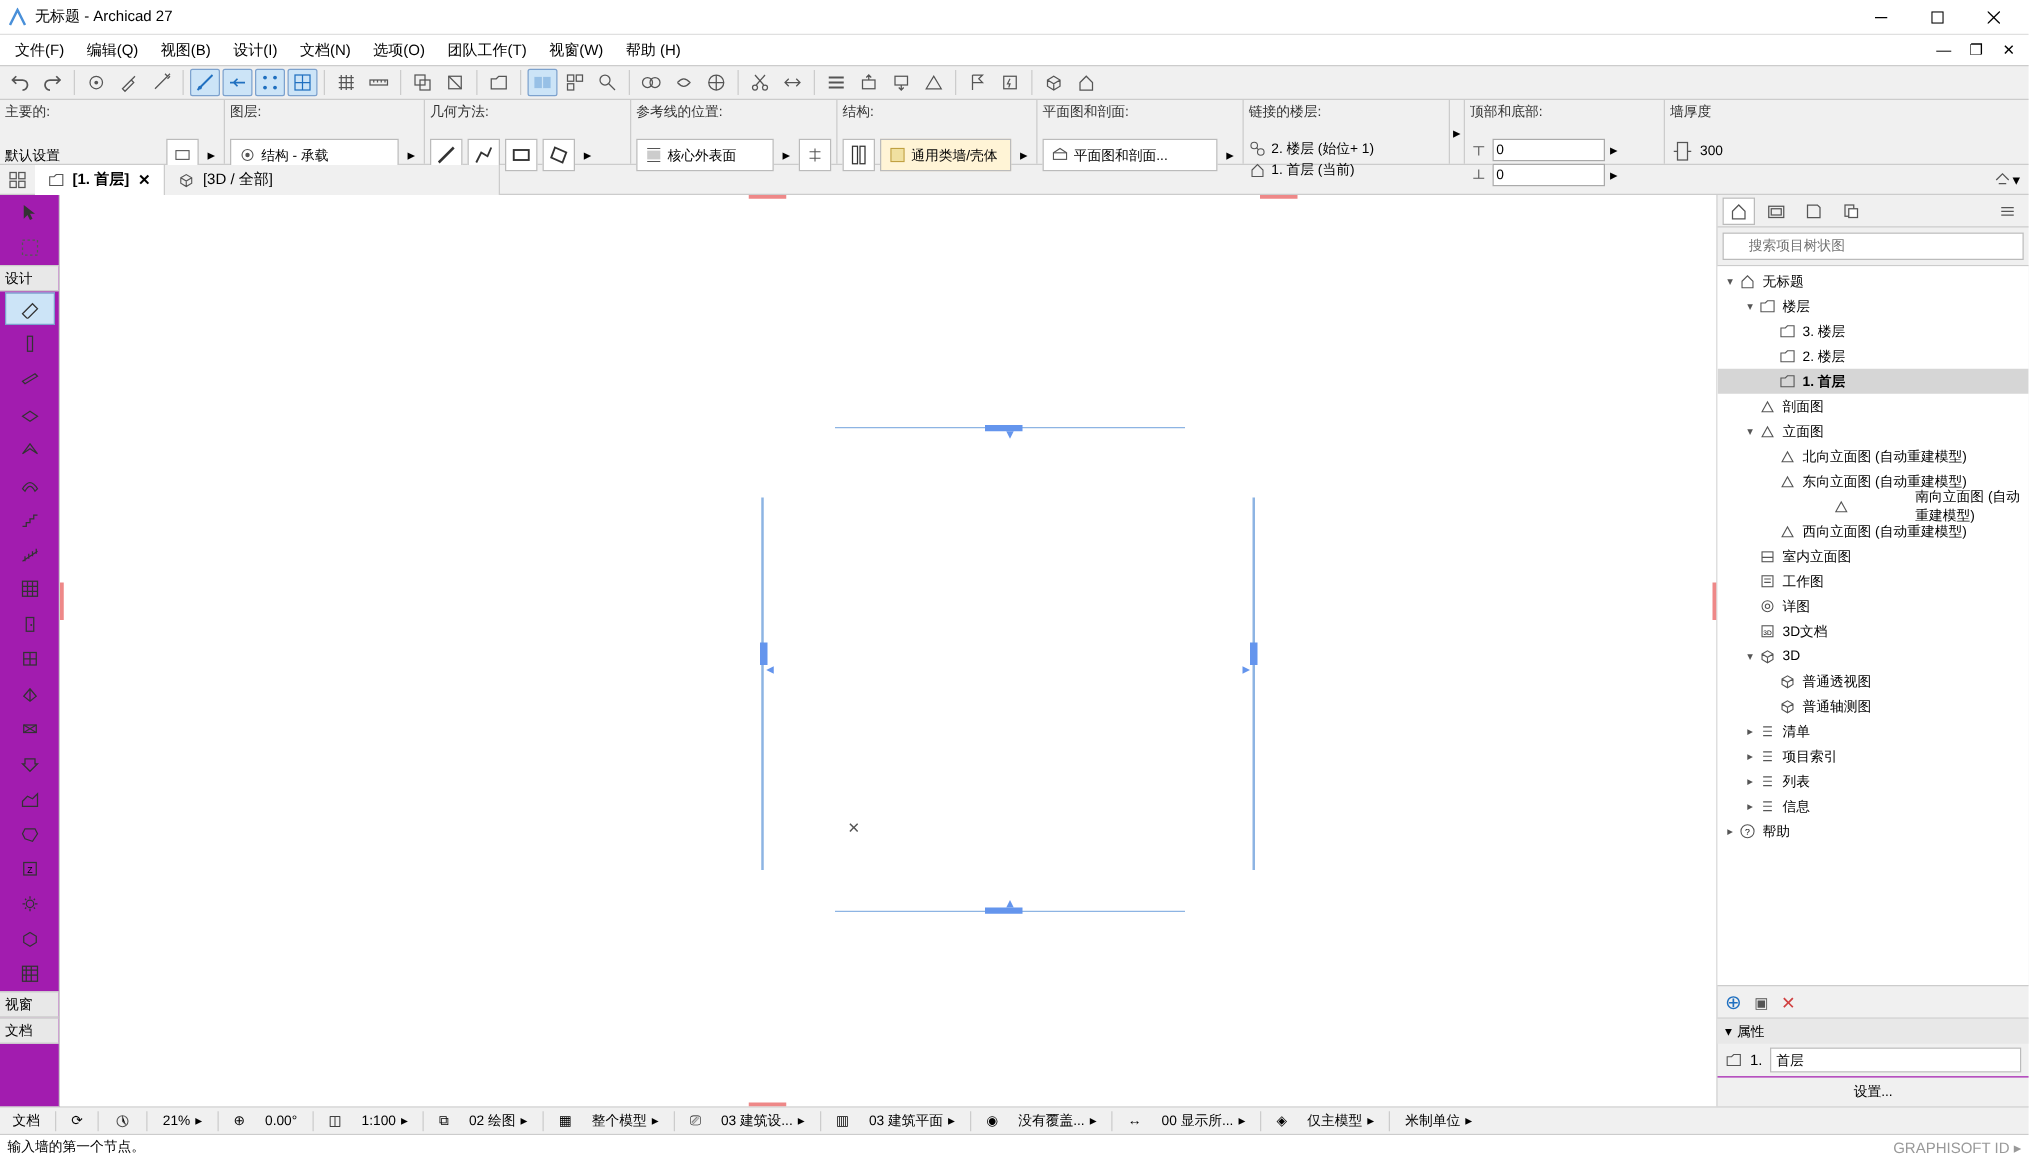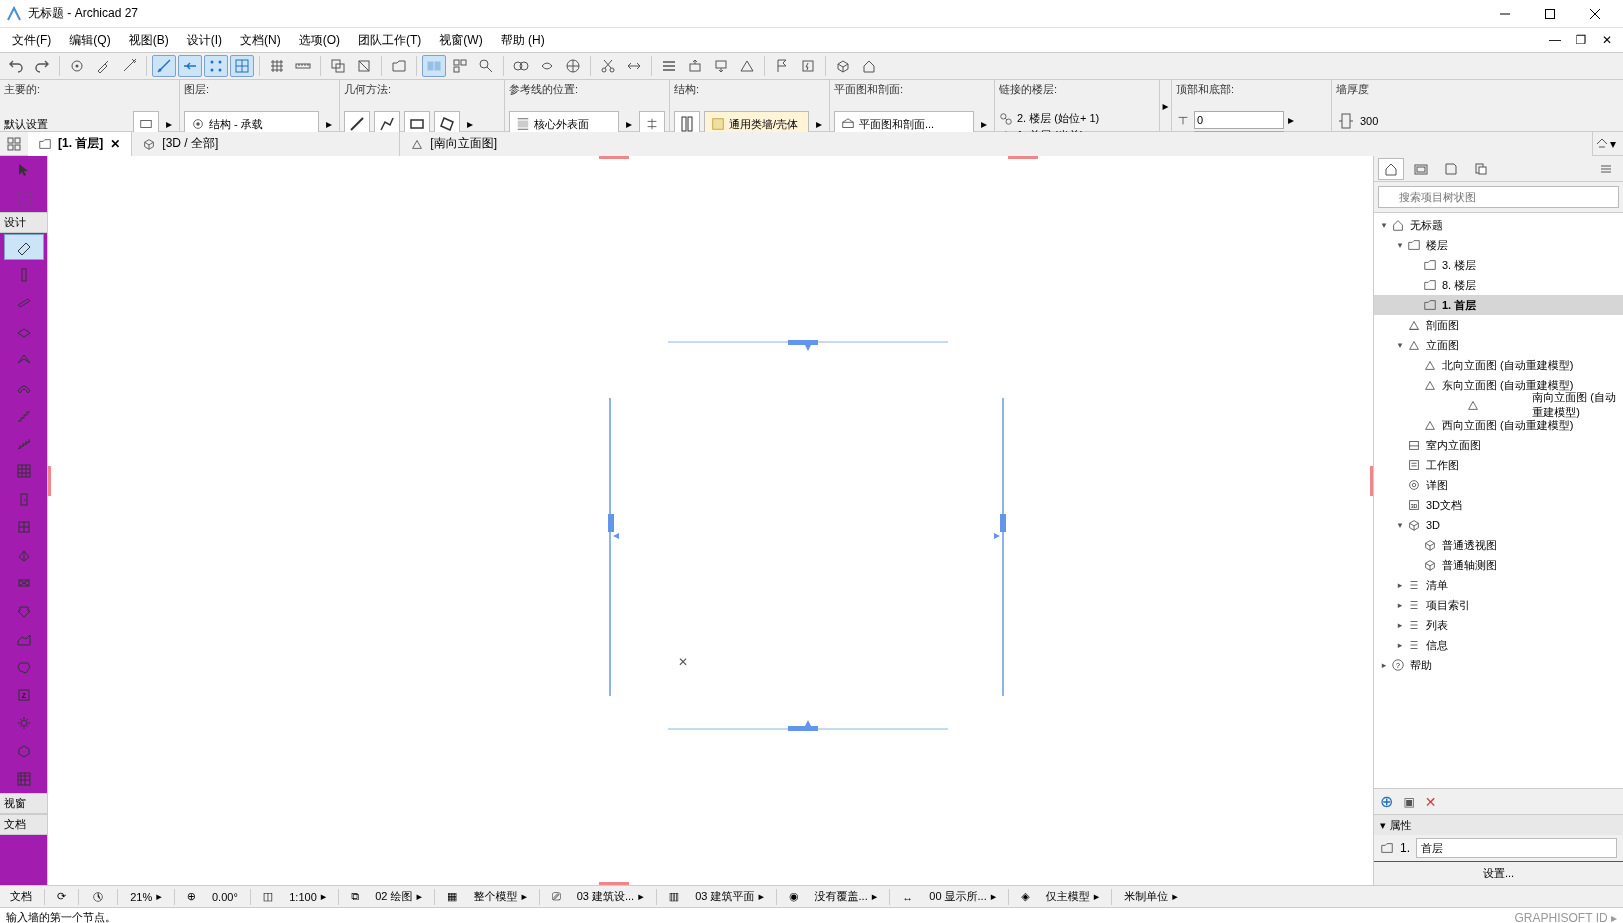--- a/index.html
+++ b/index.html
@@ -466,26 +466,20 @@
       </svg>
     <span>[1. 首层]</span>
     <span class="close">✕</span>
   </div>
   <div class="tab" style="width:268px">
     <svg width="14" height="14" viewBox="0 0 16 16">
         <path d="M3 6 L8 3 L13 6 L13 11 L8 14 L3 11 Z M3 6 L8 9 L13 6 M8 9 V14" stroke="#555" fill="none"></path>
       </svg>
     <span>[3D / 全部]</span>
   </div>
-  <div class="tab" style="flex:1">
-    <svg width="14" height="14" viewBox="0 0 16 16">
-        <path d="M3 13 L8 4 L13 13 Z" stroke="#555" fill="none"></path>
-      </svg>
-    <span>[南向立面图]</span>
-  </div>
   <div class="tabs-right">
     <div class="tb-btn"><svg class="ico" viewBox="0 0 16 16">
           <path d="M3 8 L8 3 L13 8 M5 11 H11" stroke="#555" fill="none"></path>
         </svg>▾</div>
   </div>
 </div>
 
 <div class="main">
 
   <div class="toolbox">
@@ -702,21 +696,21 @@
           </span>
           <span>3. 楼层</span>
         </div>
         <div class="tree-item" style="padding-left: 36px;">
           <span class="chev"></span>
           <span class="ticon">
             <svg width="14" height="14" viewBox="0 0 16 16">
               <path d="M2 5 H6 L8 3 H14 V13 H2 Z" stroke="#555" fill="none"></path>
             </svg>
           </span>
-          <span>8. 楼层</span>
+          <span>2. 楼层</span>
         </div>
         <div class="tree-item selected" style="padding-left: 36px;">
           <span class="chev"></span>
           <span class="ticon">
             <svg width="14" height="14" viewBox="0 0 16 16">
               <path d="M2 5 H6 L8 3 H14 V13 H2 Z" stroke="#555" fill="none"></path>
             </svg>
           </span>
           <span>1. 首层</span>
         </div>

